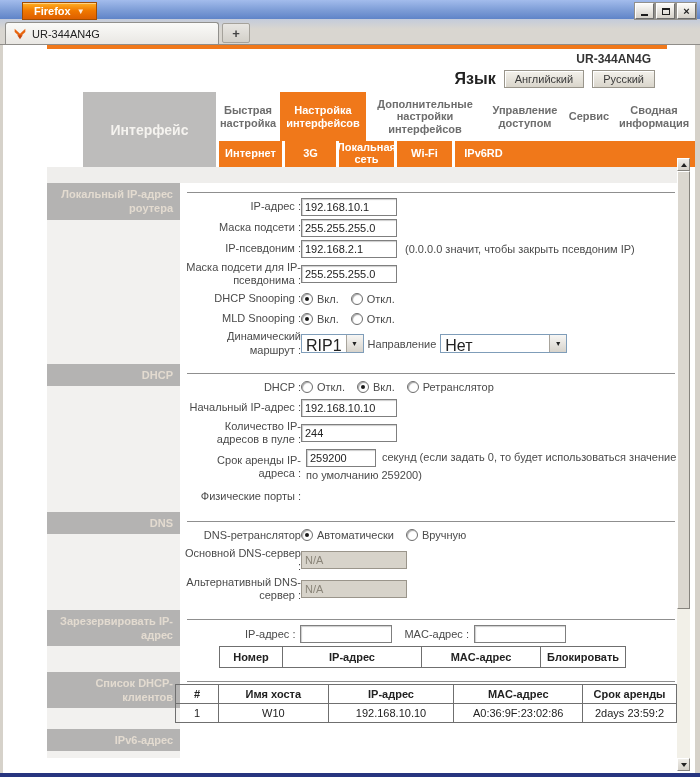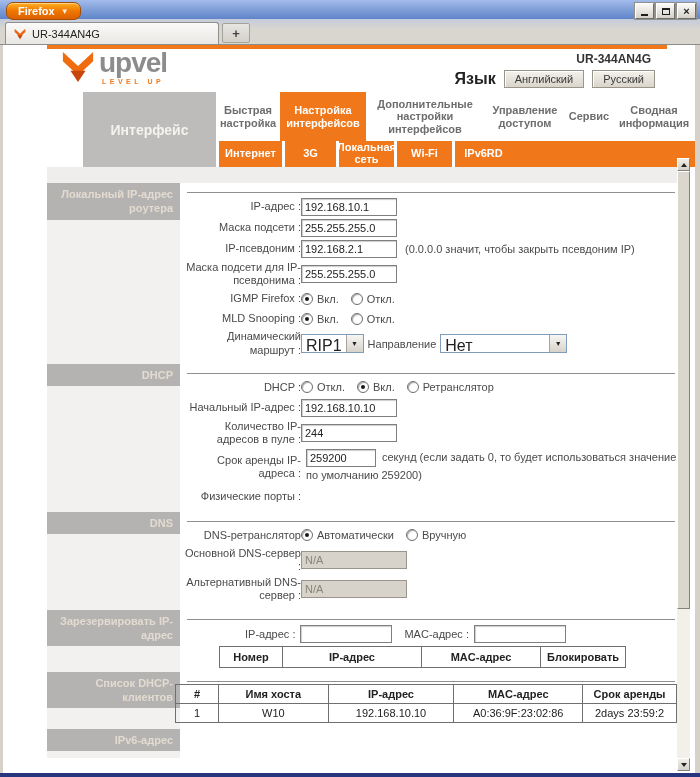--- a/index.html
+++ b/index.html
@@ -1,21 +1,21 @@
 <!DOCTYPE html>
 <html><head>
 <meta charset="utf-8">
 <style>
   html,body{margin:0;padding:0;background:#6b6b6b;font-family:"Liberation Sans",sans-serif;}
   .window{position:relative;width:700px;height:777px;background:#d6d2ca;overflow:hidden;}
 
   
   .titlebar{height:19px;background:linear-gradient(180deg,#a3bcec 0%,#7c9cd6 55%,#5f84c8 100%);position:relative;}
-  .ffbtn{position:absolute;left:6px;top:2px;height:16px;display:flex;align-items:center;gap:6px;
-         padding:0 11px;border-radius:7px;border:1px solid #a34d00;color:#fff;font-weight:bold;font-size:11px;
+  .ffbtn{position:absolute;left:22px;top:2px;height:16px;display:flex;align-items:center;gap:6px;
+         padding:0 11px;border-radius:0;border:1px solid #a34d00;color:#fff;font-weight:bold;font-size:11px;
          background:linear-gradient(#ffb125,#f07800 48%,#dd5f00);box-shadow:inset 0 1px 0 rgba(255,255,255,.45);}
   .ffarrow{font-size:8px;opacity:.85;}
   .winctl{position:absolute;right:4px;top:3px;display:flex;gap:2px;}
   .wc{width:17px;height:14px;background:linear-gradient(#fbfaf8,#d5d1c9);border:1px solid;
       border-color:#ffffff #6d6d6d #6d6d6d #ffffff;outline:1px solid #92908b;display:flex;align-items:center;justify-content:center;}
   .g-min{width:7px;height:2px;background:#1d1d1d;margin-top:7px;}
   .g-max{width:8px;height:7px;border:1px solid #1d1d1d;border-top-width:2px;box-sizing:border-box;}
   .g-close{font-size:11px;font-weight:bold;color:#1d1d1d;line-height:1;}
 
   
@@ -158,30 +158,20 @@
       </svg>
       <span>UR-344AN4G</span>
     </div>
     <div class="newtab">+</div>
   </div>
 
   <div class="viewport">
     <div class="topbar"></div>
 
     <div class="pheader">
-      <div class="logo">
-        <svg width="34" height="34" viewBox="0 0 36 36">
-          <polygon points="2,2 18,17 34,2 34,12 18,27 2,12" fill="#ef6c0f"></polygon>
-          <polygon points="10,22 26,22 18,34" fill="#c7460a"></polygon>
-        </svg>
-        <div class="logotext">
-          <span class="logoname">upvel</span>
-          <span class="logotag">LEVEL UP</span>
-        </div>
-      </div>
       <div class="model">UR-344AN4G</div>
       <div class="langrow">
         <span class="langlabel">Язык</span>
         <button class="lbtn">Английский</button>
         <button class="lbtn">Русский</button>
       </div>
     </div>
 
     <div class="navrow">
       <div class="nav-side">Интерфейс</div>
@@ -233,21 +223,21 @@
               </span>
             <span class="fnote">(0.0.0.0 значит, чтобы закрыть псевдоним IP)</span>
           </div>
           <div class="frow">
             <span class="flabel">Маска подсети для IP-псевдонима</span>
             <span class="fctl">
                 <input class="tinput w-ip" value="255.255.255.0" style="">
               </span>
           </div>
           <div class="frow">
-            <span class="flabel">IGMP Firefox</span>
+            <span class="flabel">DHCP Snooping</span>
             <span class="fctl">
               <span class="ropt">
                   <span class="rdo on"></span>
                   <span>Вкл.</span>
                 </span>
               <span class="ropt">
                   <span class="rdo"></span>
                   <span>Откл.</span>
                 </span>
             </span>

